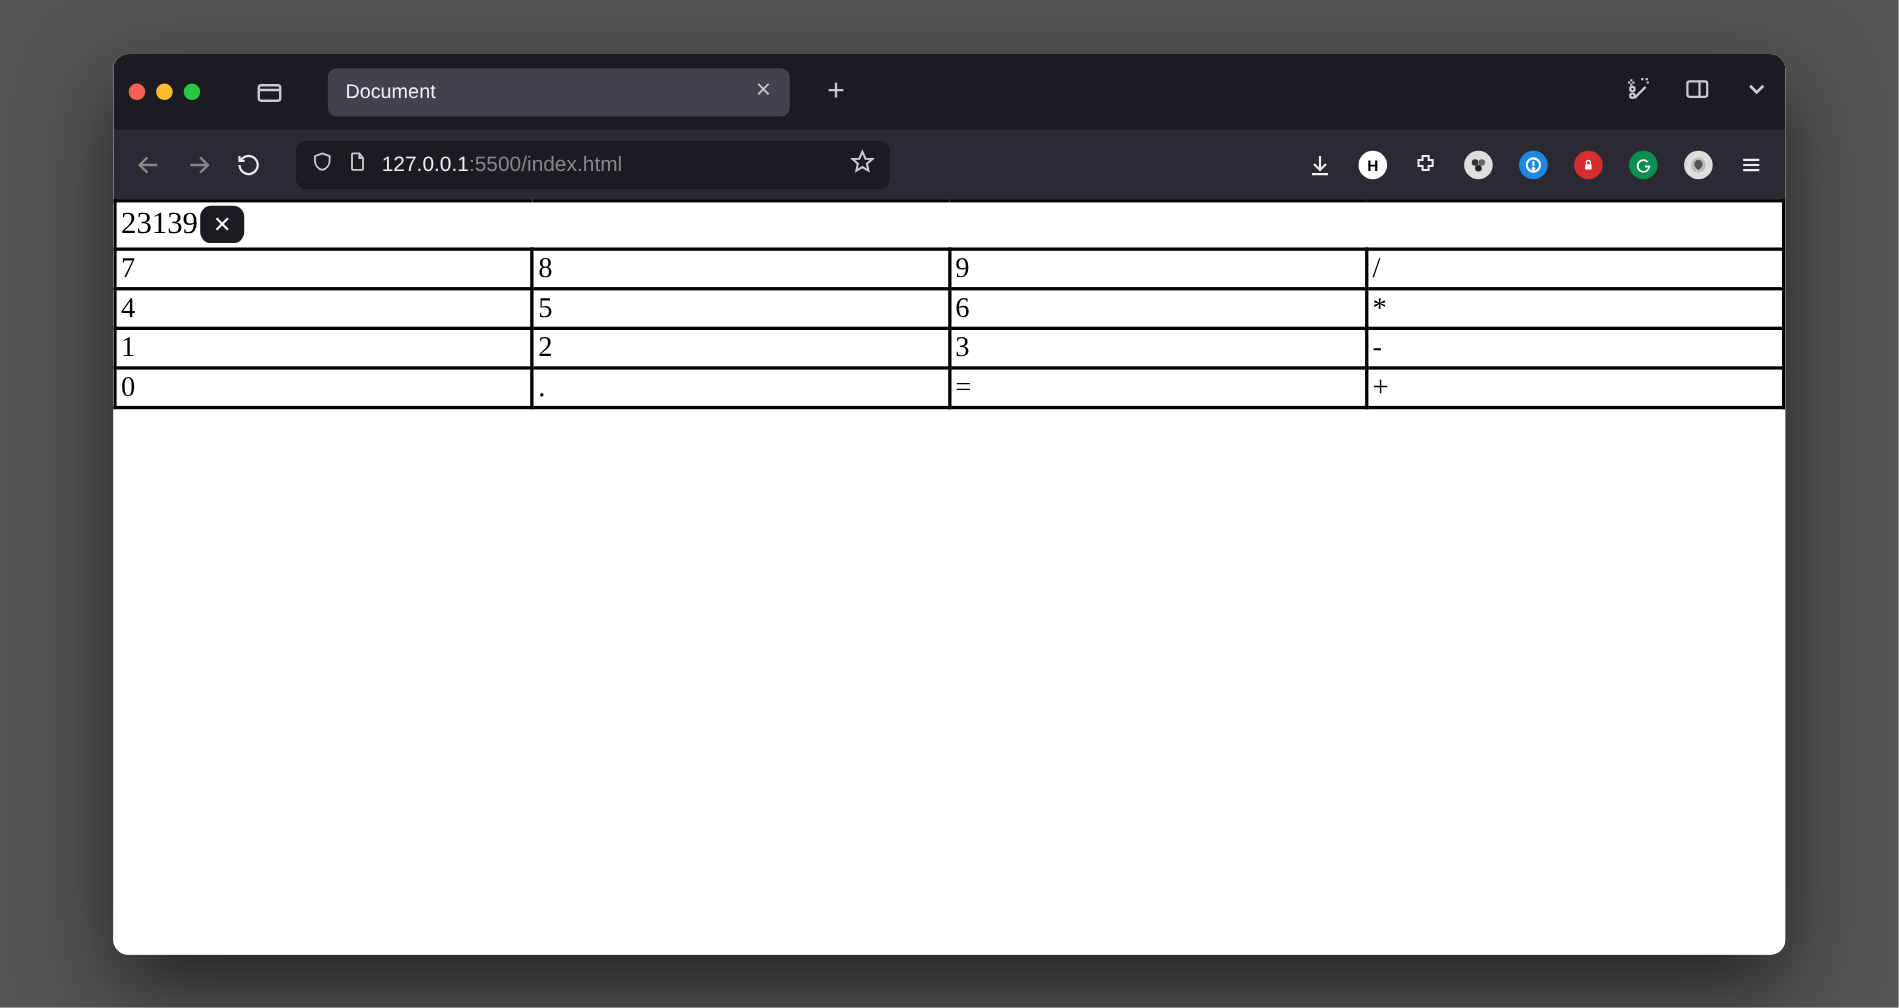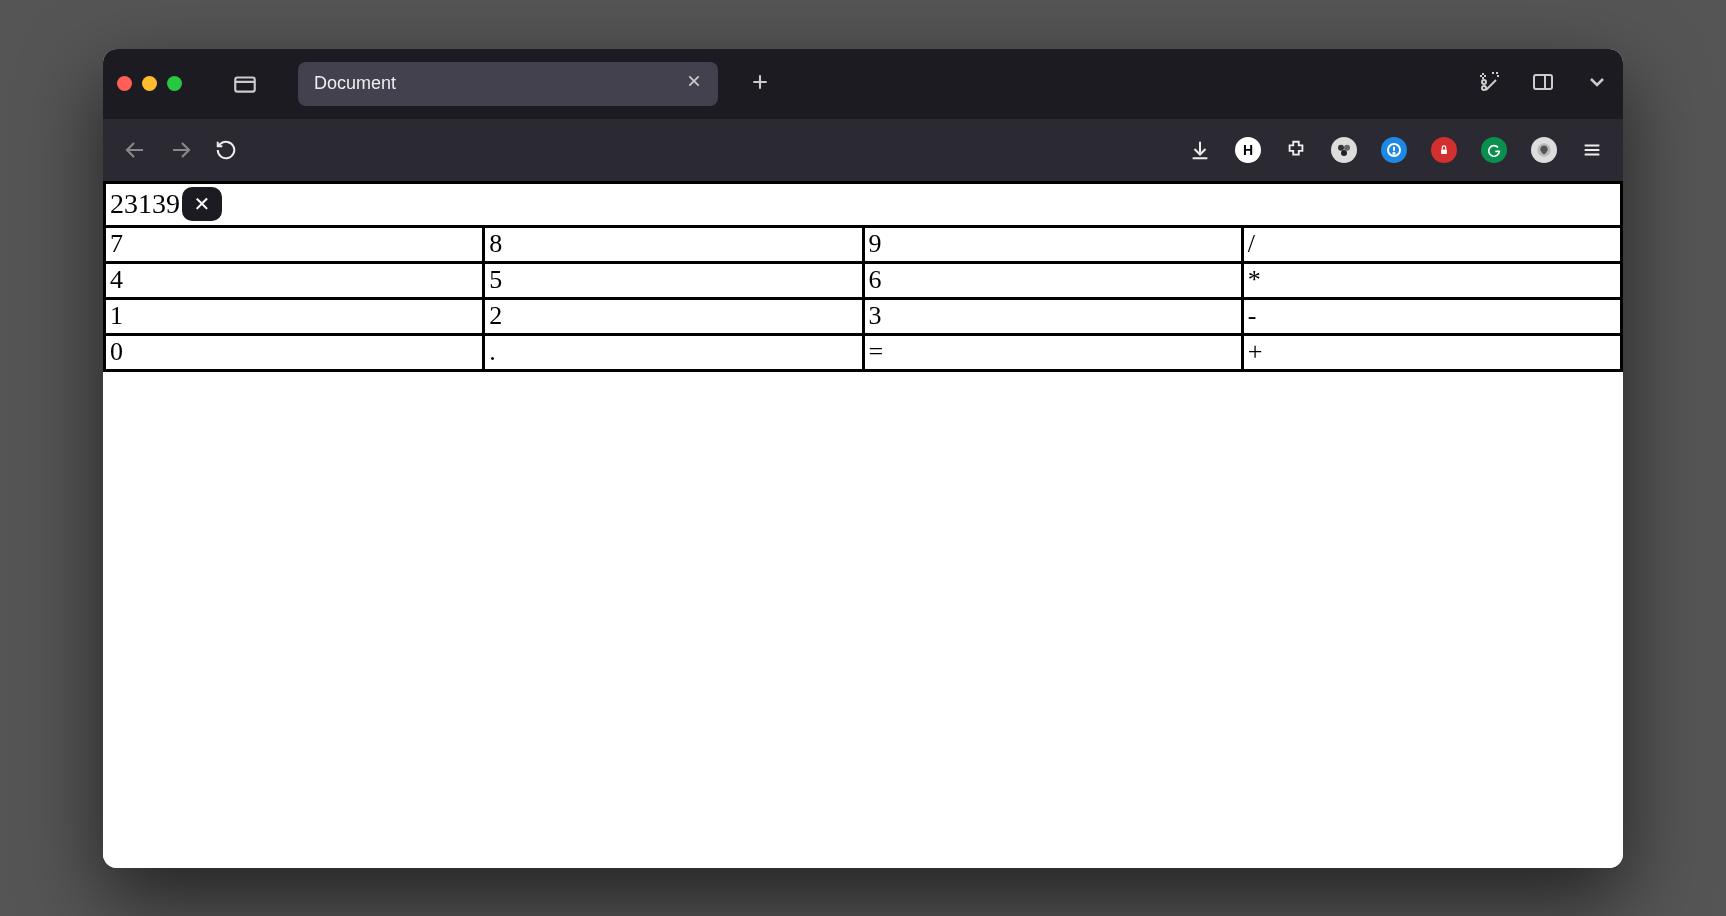--- a/index.html
+++ b/index.html
@@ -198,20 +198,39 @@
           <line x1="4" y1="12" x2="20" y2="12"></line>
           <polyline points="13 5 20 12 13 19"></polyline>
         </svg>
     </span>
     <span class="nav-btn enabled">
       <svg viewBox="0 0 24 24" width="22" height="22" fill="none" stroke="currentColor" stroke-width="2.2">
           <path d="M3 12a9 9 0 1 0 3-6.7L3 8"></path>
           <polyline points="3 3 3 8 8 8"></polyline>
         </svg>
     </span>
+    <div class="urlbar">
+      <span class="shield">
+        <svg viewBox="0 0 24 24" width="20" height="20" fill="none" stroke="currentColor" stroke-width="2">
+            <path d="M12 3l8 3v5c0 5-3.5 9-8 10-4.5-1-8-5-8-10V6l8-3z"></path>
+          </svg>
+      </span>
+      <span class="page">
+        <svg viewBox="0 0 24 24" width="20" height="20" fill="none" stroke="currentColor" stroke-width="2">
+            <path d="M14 3H7a1 1 0 0 0-1 1v16a1 1 0 0 0 1 1h10a1 1 0 0 0 1-1V8l-4-5z"></path>
+            <polyline points="14 3 14 8 18 8"></polyline>
+          </svg>
+      </span>
+      <span class="url-text"><span>127.0.0.1</span><span class="url-dim">:5500/index.html</span></span>
+      <span class="star">
+        <svg viewBox="0 0 24 24" width="22" height="22" fill="none" stroke="currentColor" stroke-width="2">
+            <polygon points="12 2 15 9 22 9.3 16.5 14 18 21 12 17.3 6 21 7.5 14 2 9.3 9 9"></polygon>
+          </svg>
+      </span>
+    </div>
     <div class="ext-row">
       <span class="nav-btn enabled">
         <svg viewBox="0 0 24 24" width="22" height="22" fill="none" stroke="currentColor" stroke-width="2.2">
             <line x1="12" y1="3" x2="12" y2="15"></line>
             <polyline points="6 11 12 17 18 11"></polyline>
             <line x1="4" y1="21" x2="20" y2="21"></line>
           </svg>
       </span>
       <span class="ext-icon" style="background:#fff;color:#000">H</span>
       <span class="nav-btn enabled">

